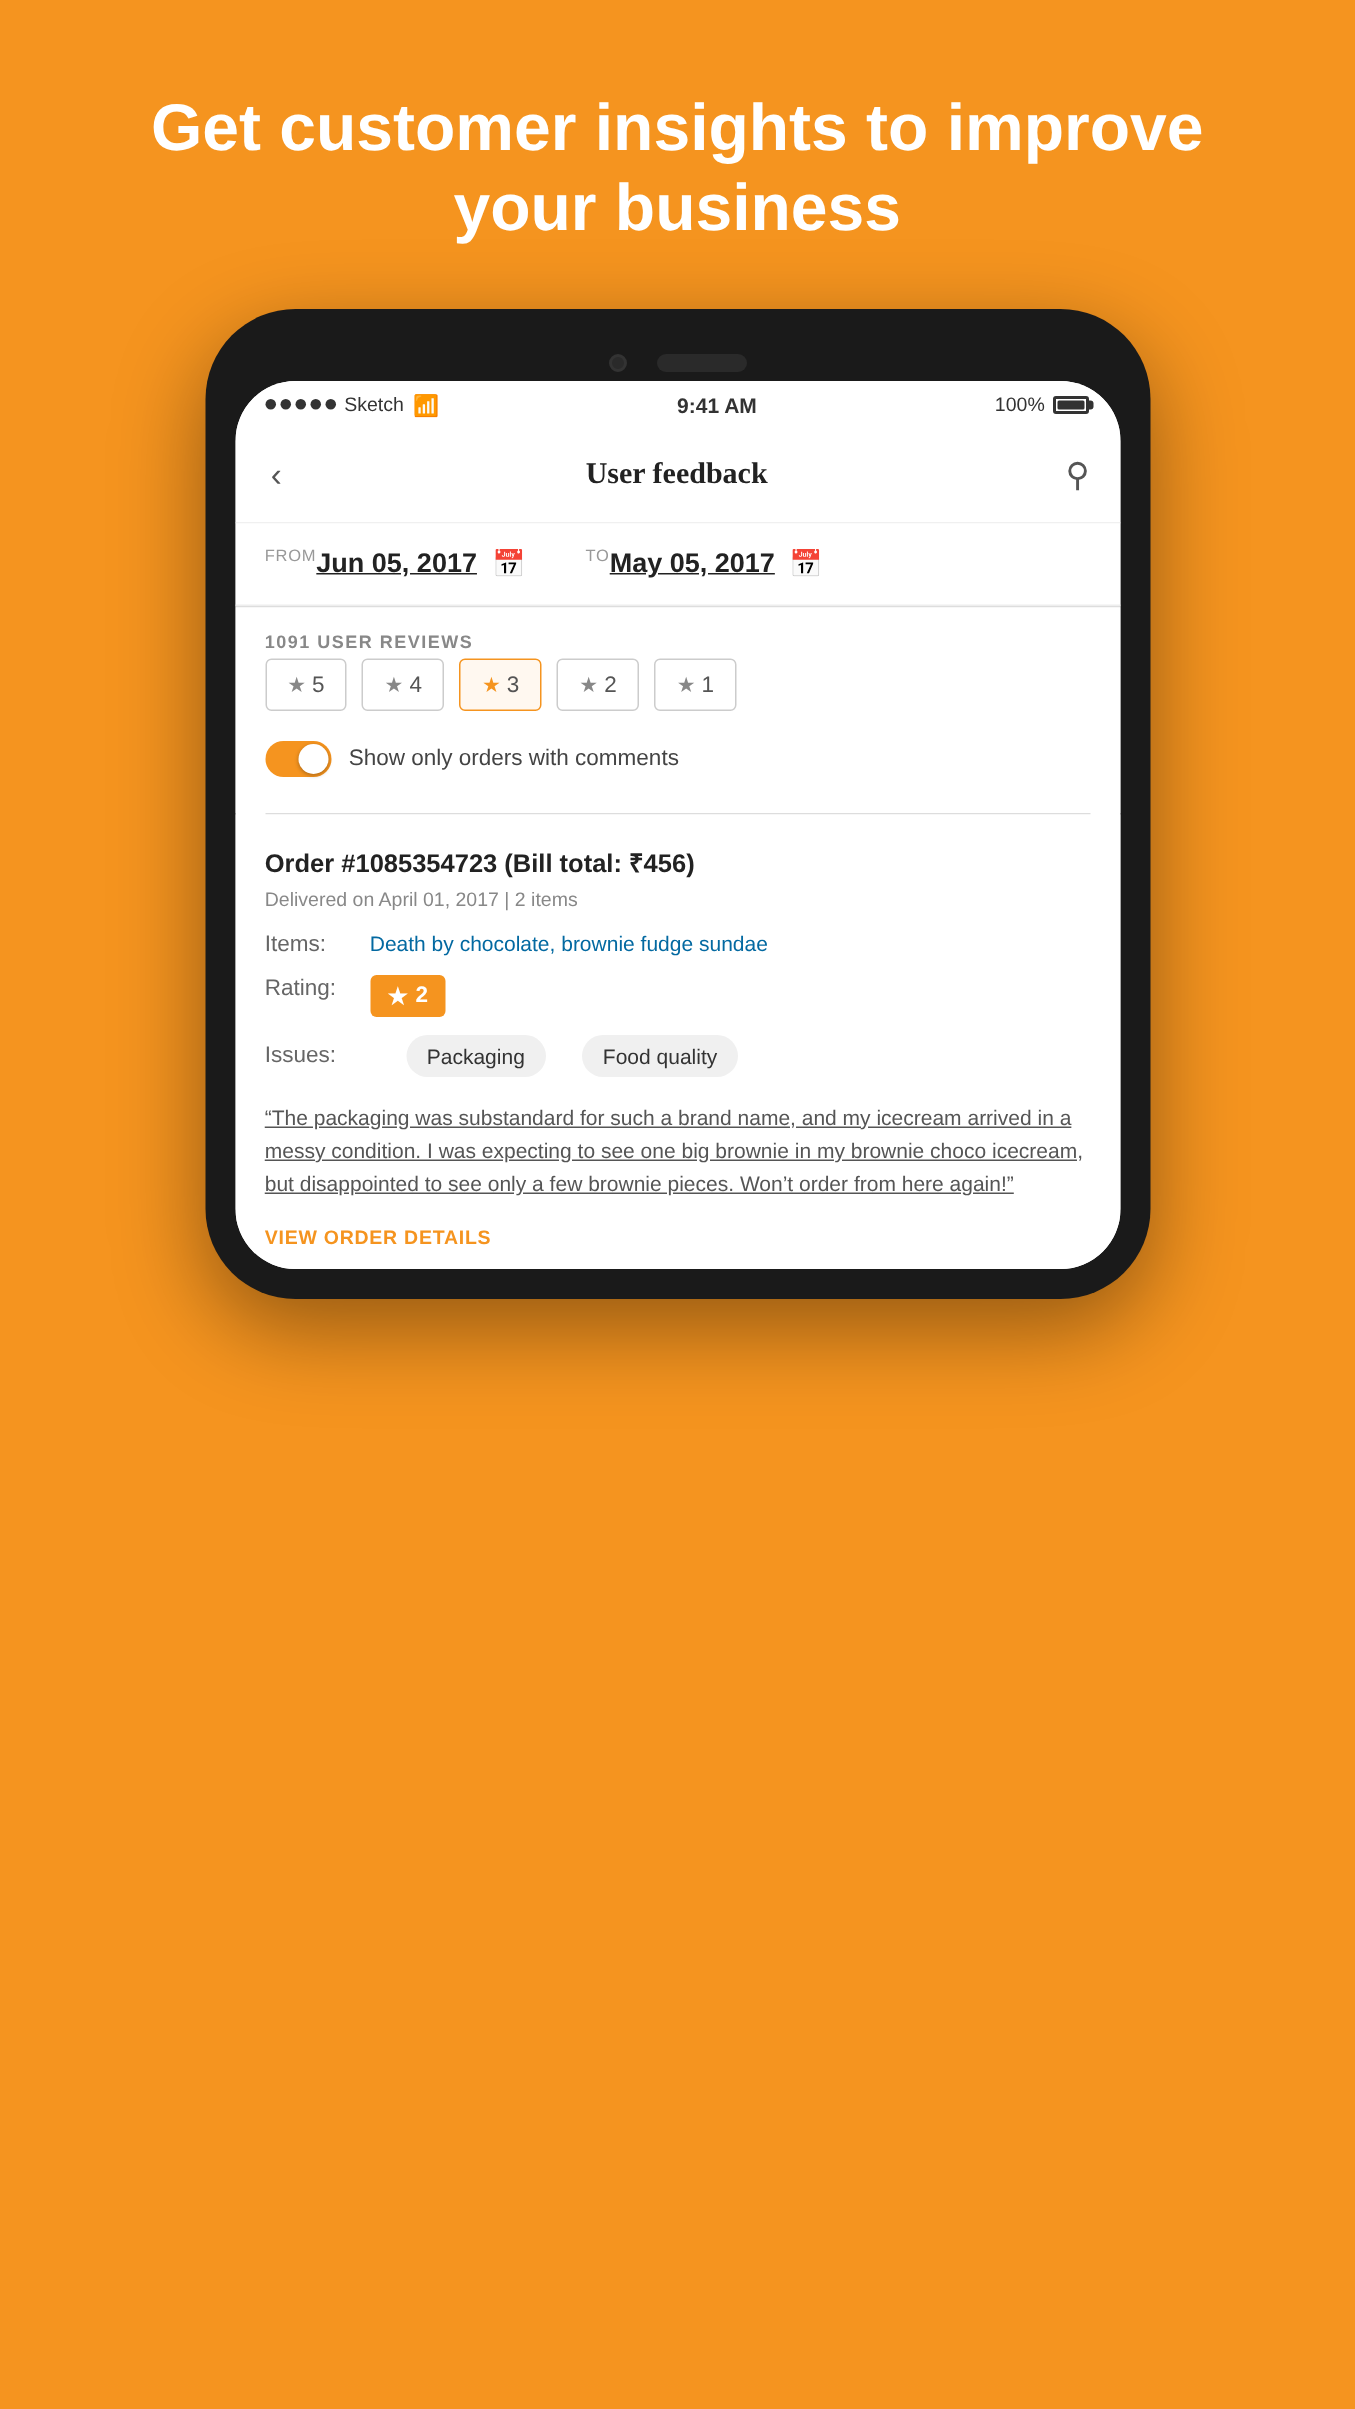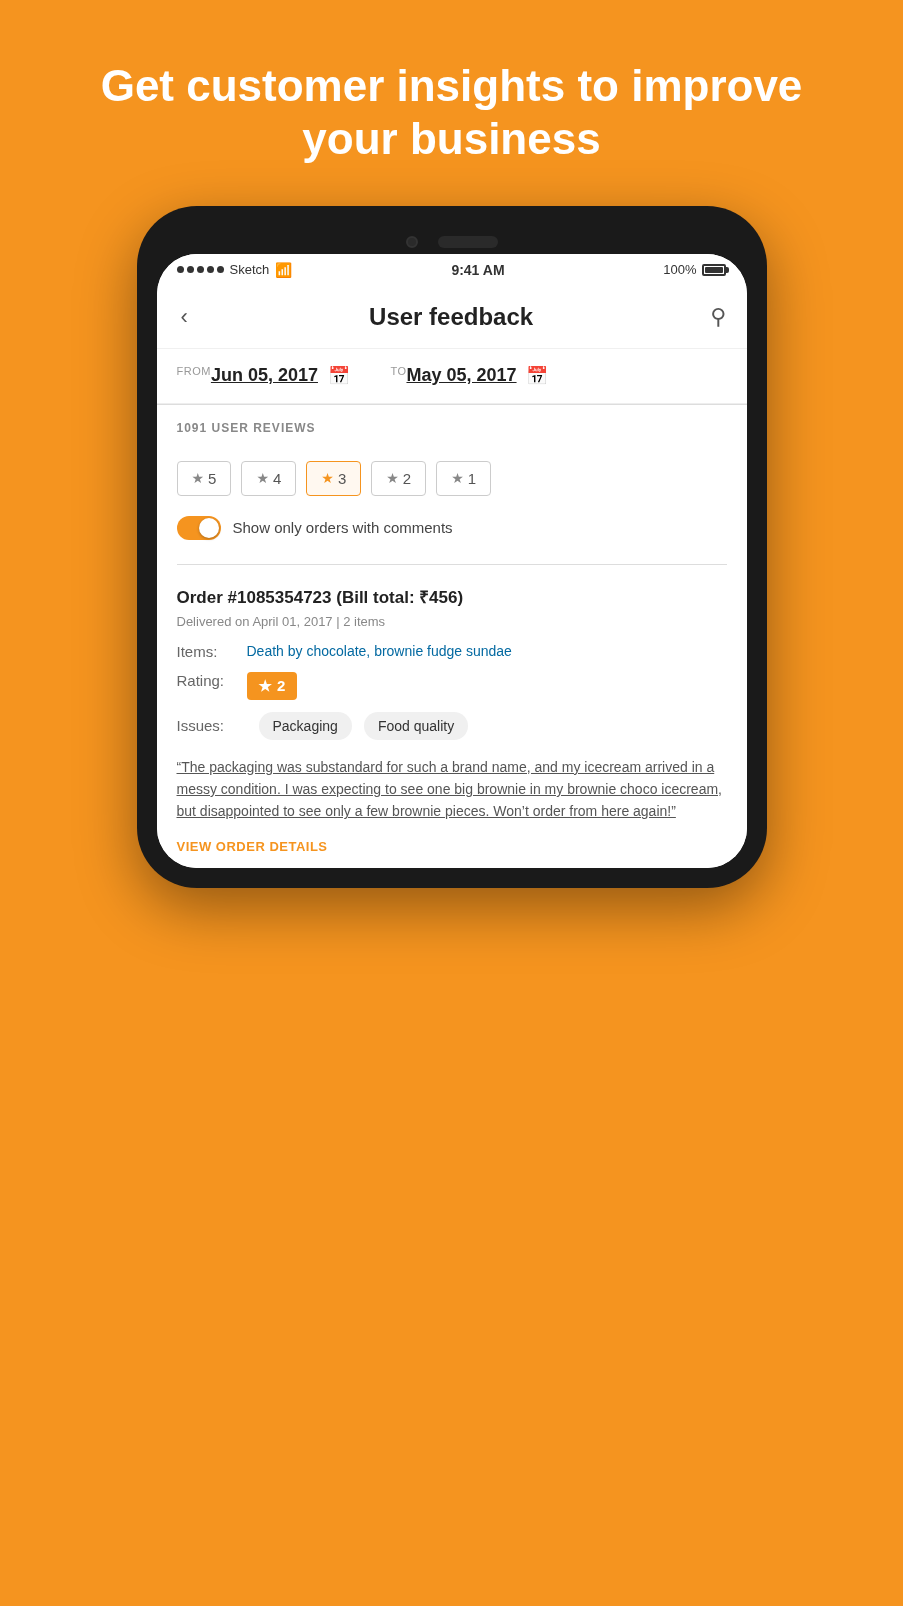--- a/index.html
+++ b/index.html
@@ -145,23 +145,24 @@
     }
 
     .back-btn {
       font-size: 22px;
       color: #555;
       cursor: pointer;
       padding: 4px;
     }
 
     .app-title {
-      font-size: 24px;
+      font-size: 20px;
       font-weight: 700;
       color: #222;
+      font-family: Liberation Serif, serif;
     }
 
     .search-btn {
       font-size: 22px;
       color: #555;
       cursor: pointer;
     }
 
     .date-section {
       display: flex;
@@ -210,21 +211,21 @@
 
     .reviews-section {
       padding: 16px 20px;
       background: #fff;
     }
 
     .reviews-count {
       font-size: 12px;
       color: #888;
       letter-spacing: 1px;
-      margin-bottom: 26px;
+      margin-bottom: 4px;
       font-weight: 600;
     }
 
     .star-filters {
       display: flex;
       gap: 10px;
       margin-bottom: 16px;
     }
 
     .star-filter-btn {
@@ -352,21 +353,21 @@
       color: #fff;
       padding: 5px 12px;
       border-radius: 4px;
       font-size: 15px;
       font-weight: 600;
     }
 
     .issues-row {
       display: flex;
       align-items: center;
-      gap: 12px;
+      gap: 24px;
       margin-bottom: 16px;
     }
 
     .issue-tag {
       background: #f0f0f0;
       color: #333;
       padding: 6px 14px;
       border-radius: 20px;
       font-size: 14px;
       font-weight: 500;

